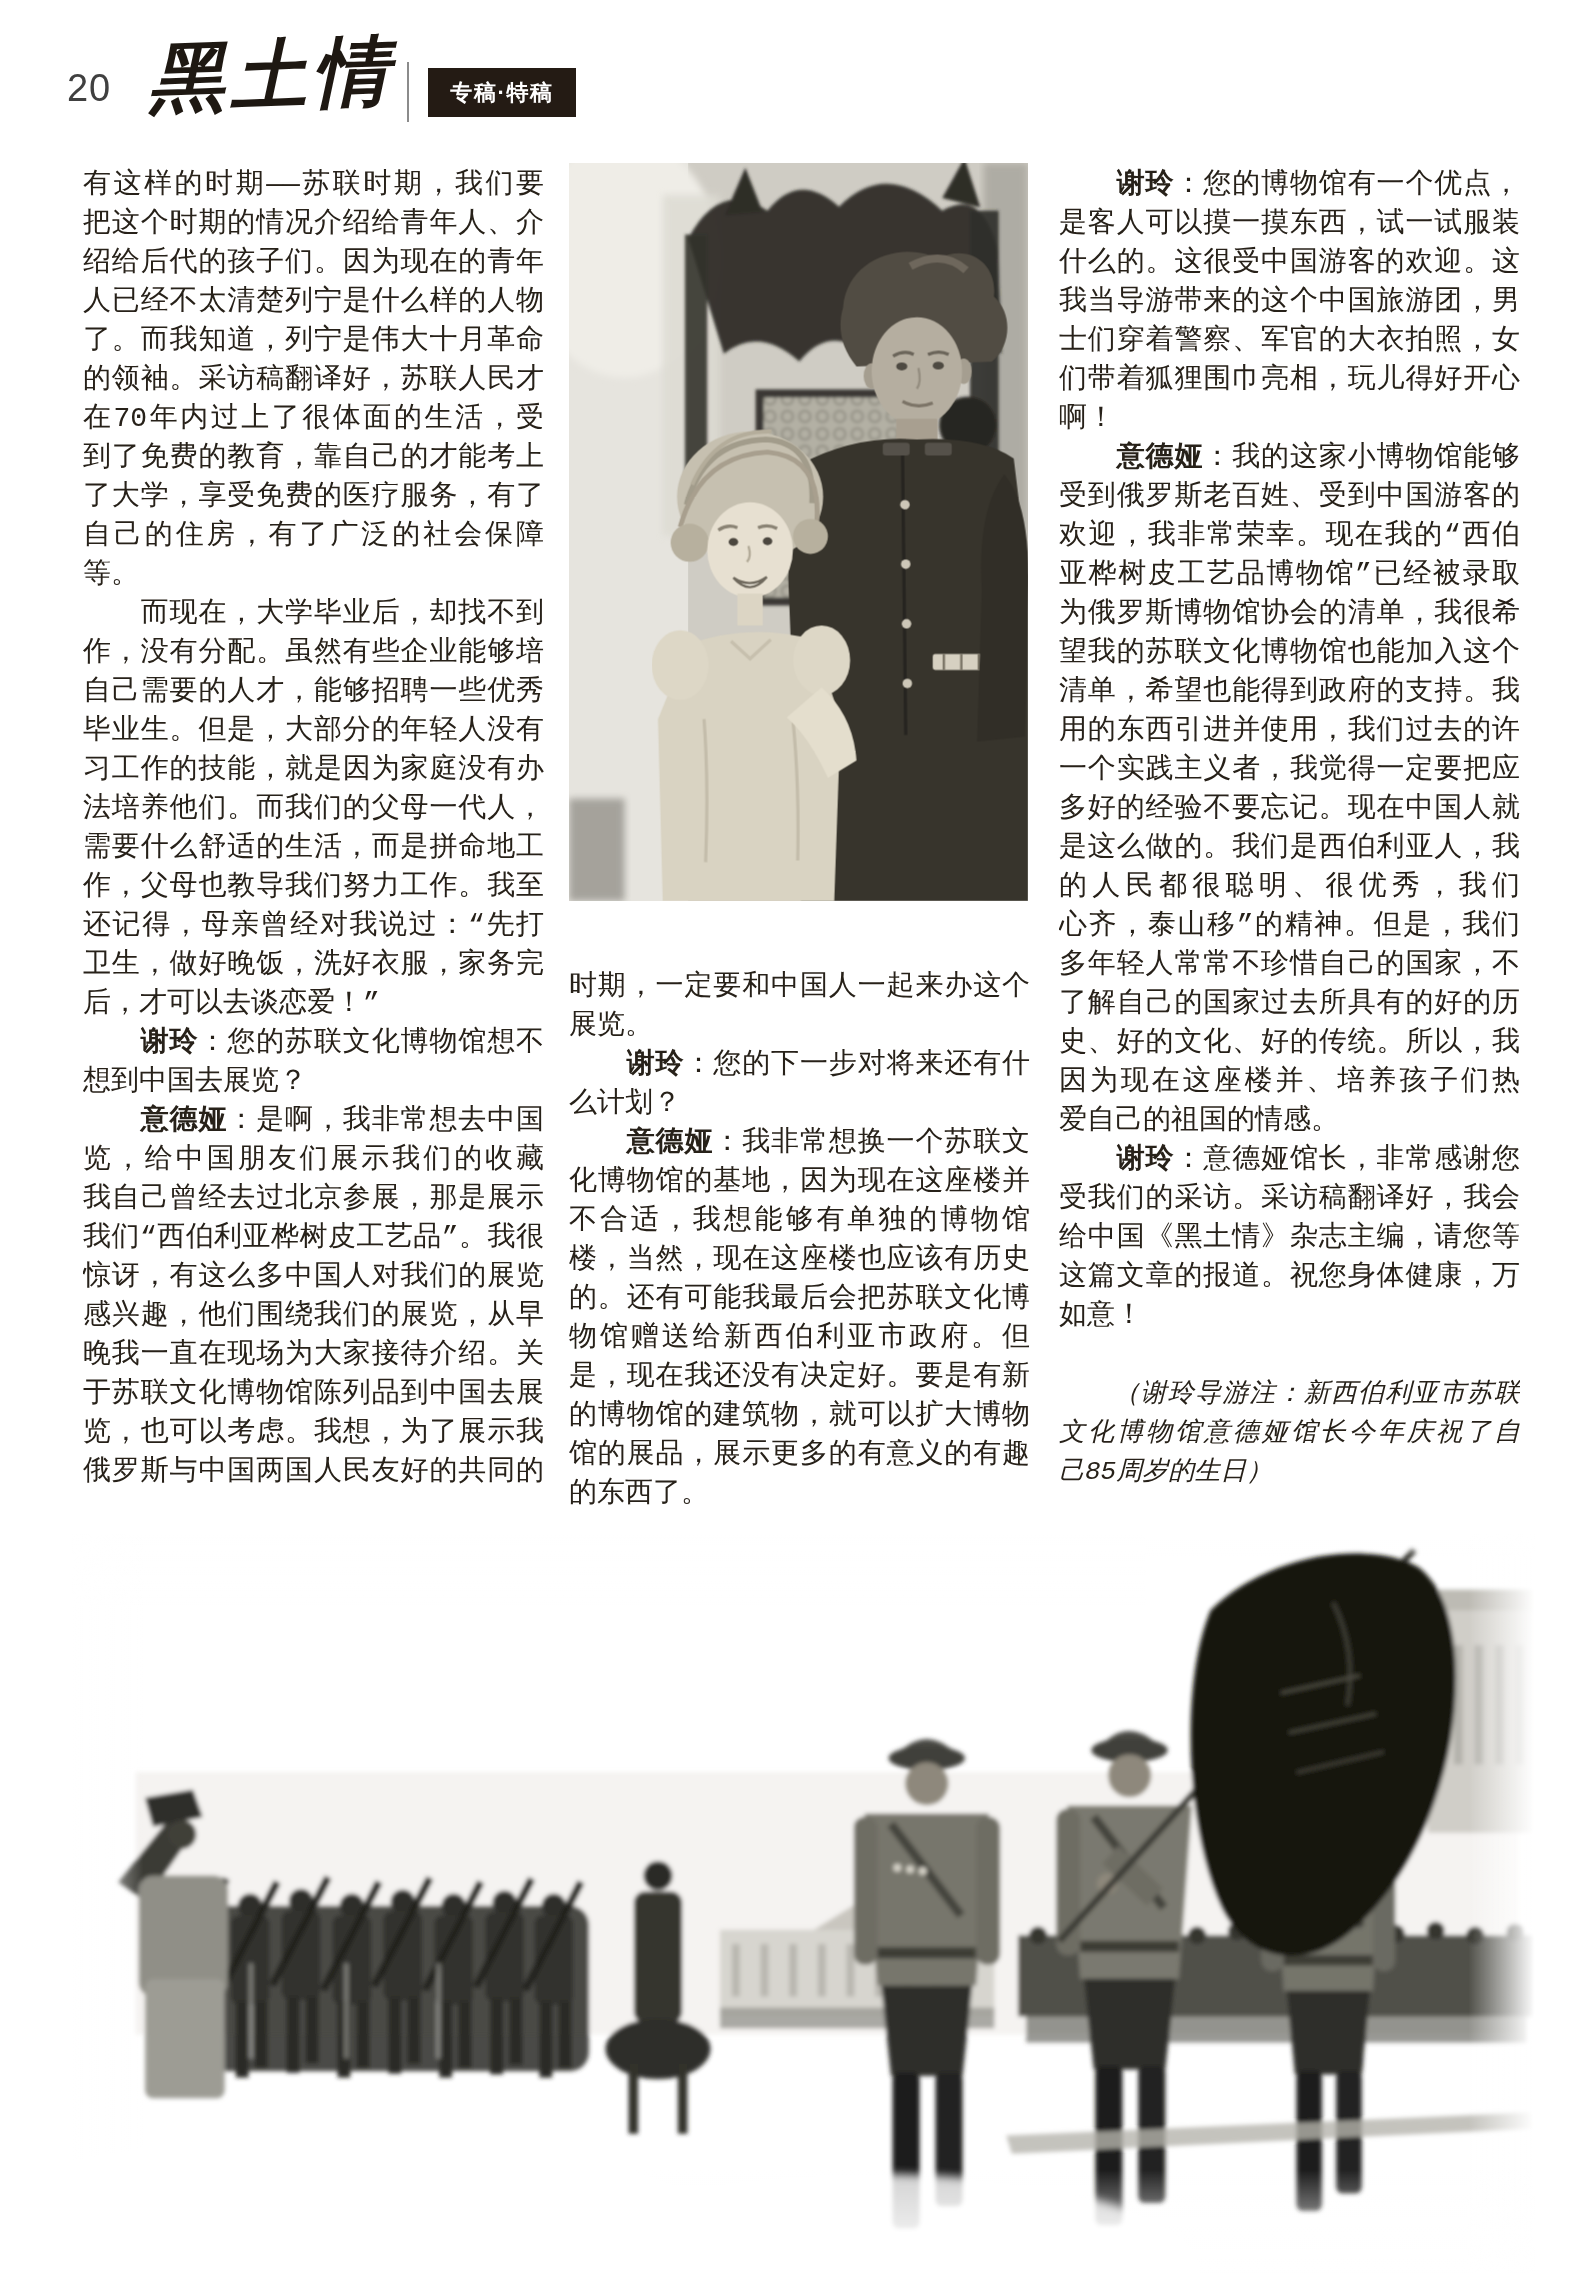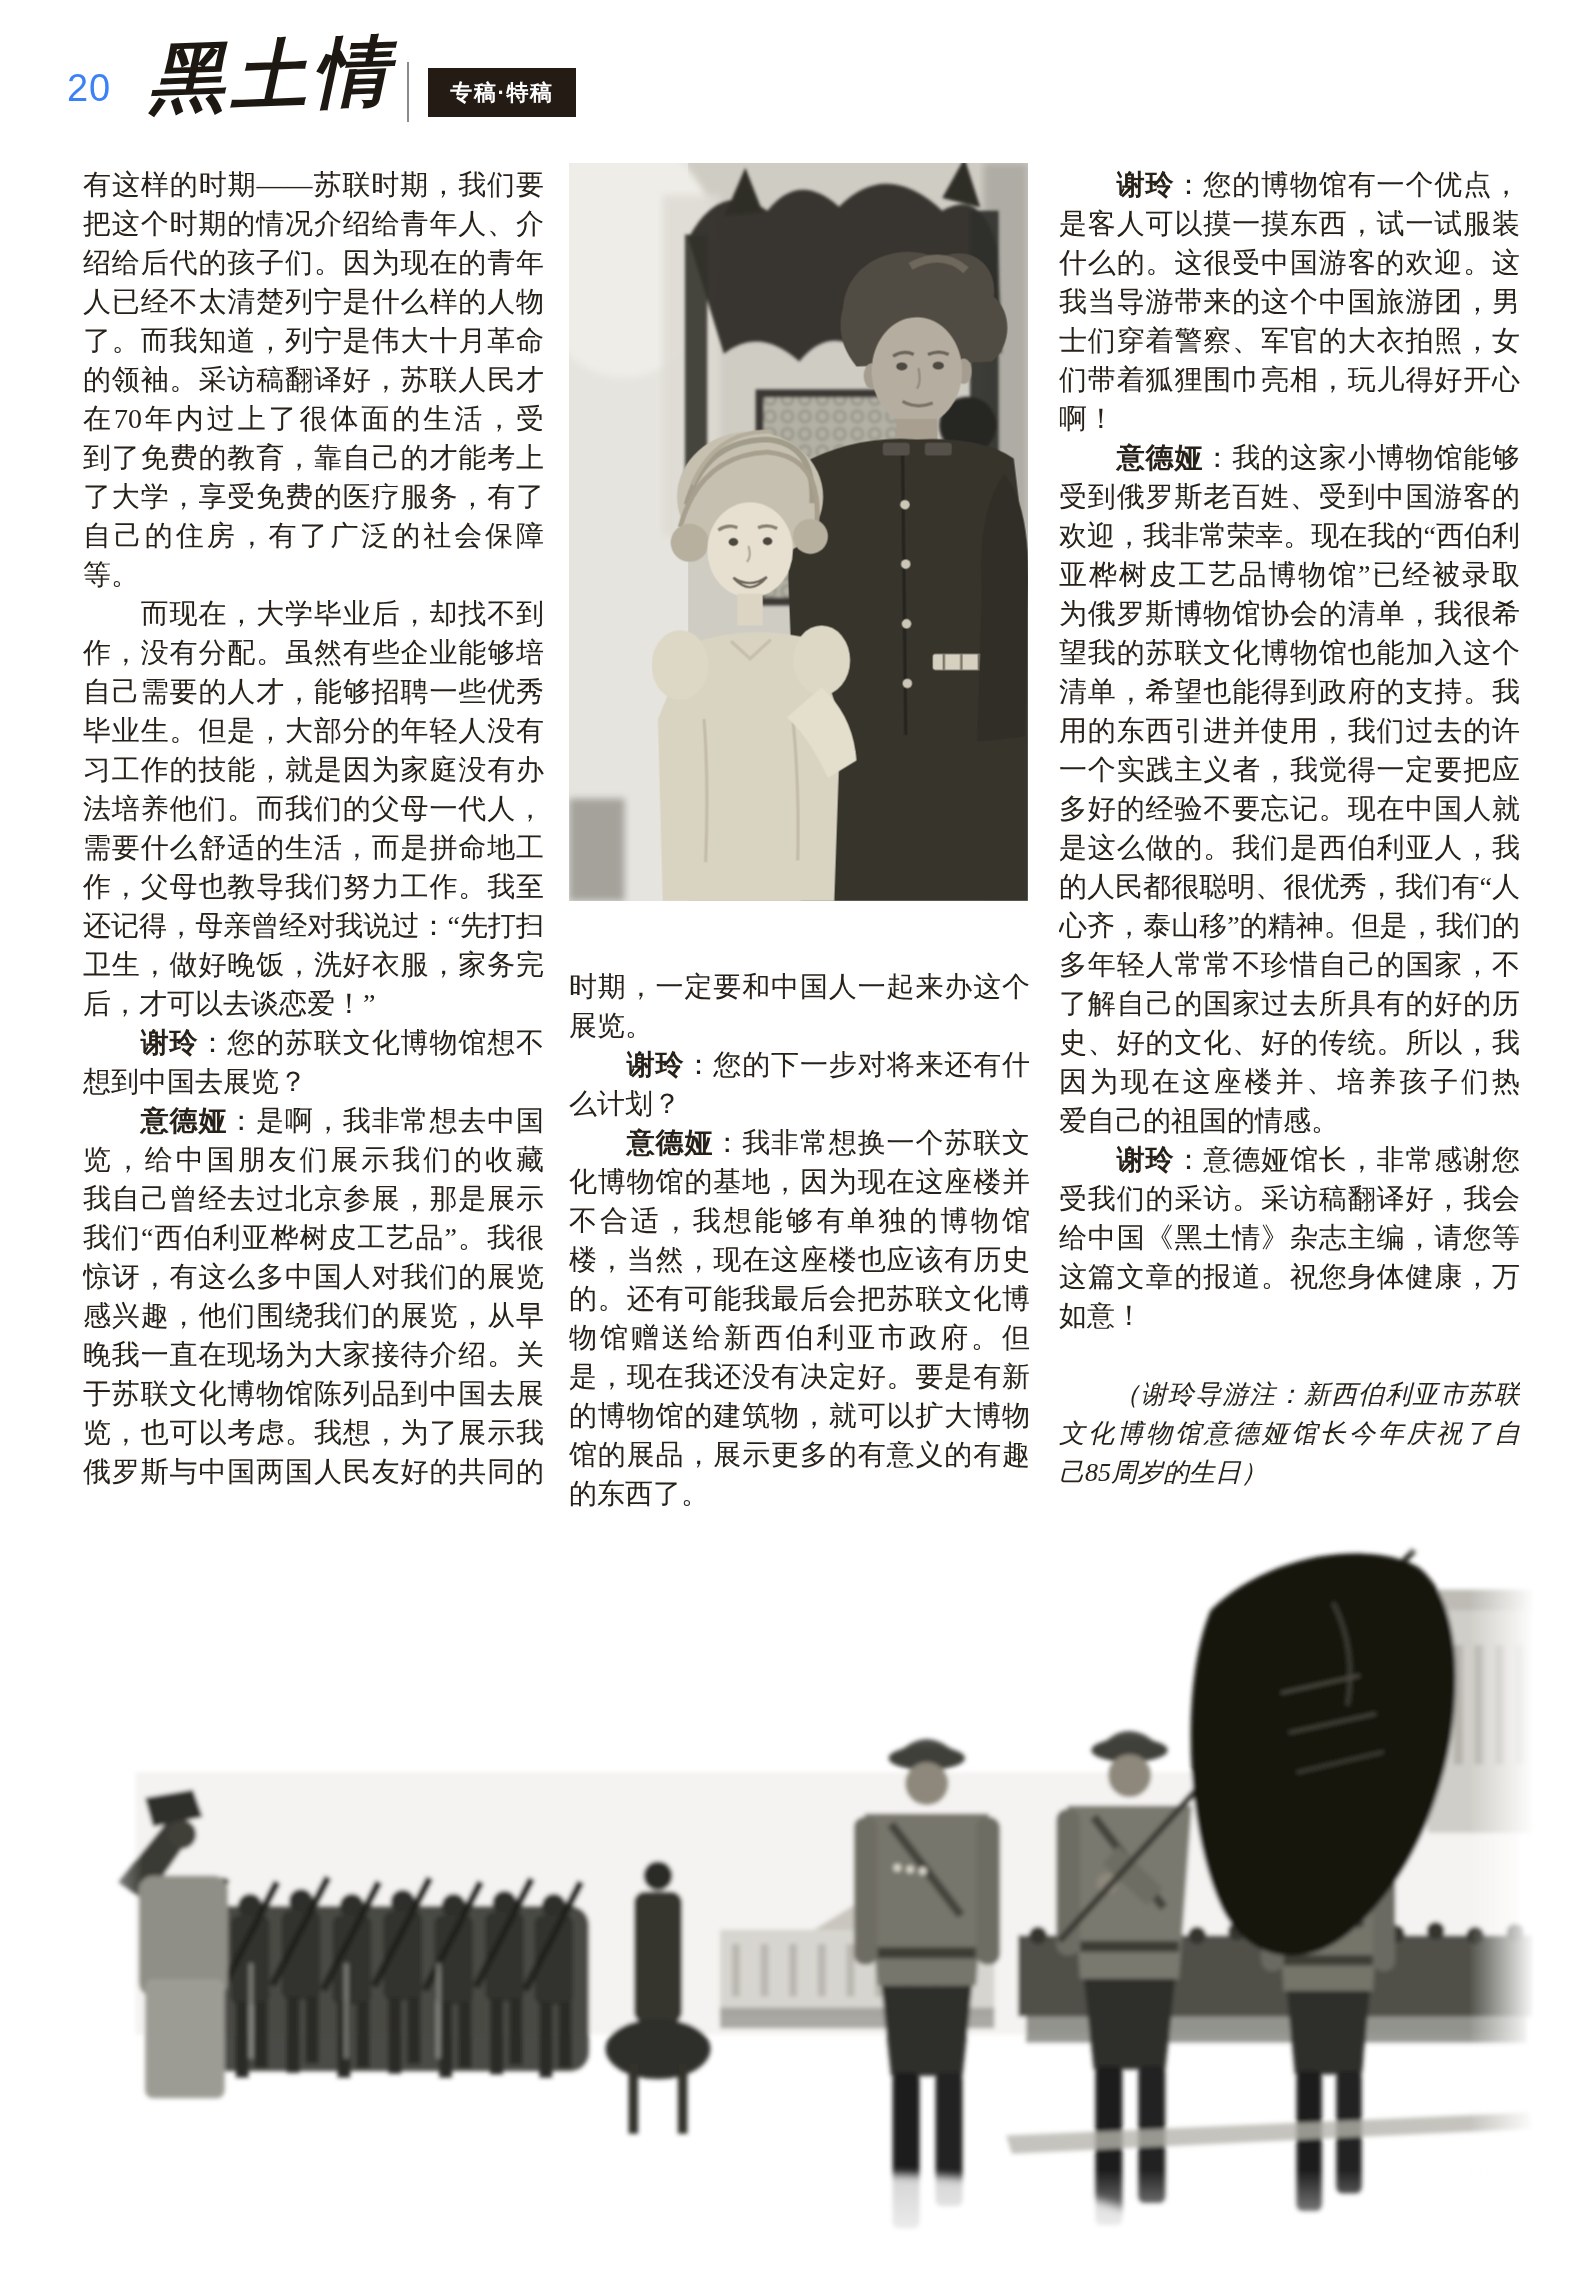--- a/index.html
+++ b/index.html
@@ -1,31 +1,31 @@
 <!DOCTYPE html>
 <html style="font-size:12.7px"><head>
 <meta charset="utf-8">
 <style>
   html,body{margin:0;padding:0;background:#ffffff;}
   .page{position:relative;width:1590px;height:2295px;background:var(--paper,#fff);
         font-family:"Liberation Serif", serif;color:var(--text,#272119);overflow:hidden;}
 
   
   .pageno{position:absolute;left:67px;top:67px;font-size:38px;letter-spacing:0.8px;
-          font-family:"Liberation Sans", sans-serif;color:#3b82f6;}
+          font-family:"Liberation Sans", sans-serif;color:#404040;}
   .logo{position:absolute;left:148px;top:37px;font-size:76px;font-weight:bold;font-style:italic;
         font-family:"DejaVu Serif", serif;letter-spacing:6.4px;color:var(--logo,#1e1812);
         transform:rotate(-2deg);line-height:1;}
   .hdr-divider{position:absolute;left:407px;top:62px;width:2.4px;height:60px;background:var(--divider,#8b8b8b);}
   .badge{position:absolute;left:428px;top:68px;width:148px;height:49px;background:var(--badge-bg,#241b14);
          color:var(--badge-fg,#fff);display:flex;align-items:center;justify-content:center;
          font-size:22px;font-weight:bold;font-family:"Liberation Sans", sans-serif;letter-spacing:1.6px;}
 
   
-  .col{position:absolute;top:165px;width:461px;}
+  .col{position:absolute;top:165px;width:461px;font-family:Liberation Mono, monospace;}
   #col1{left:83px;}
   #col3{left:1059px;}
   #col2-lines{position:absolute;left:569px;top:954px;width:461px;margin-top:13px;}
   .ln{height:39px;line-height:39px;font-size:28px;overflow:hidden;text-align:left;}
   .ln.j{text-align:justify;text-align-last:justify;}
   .ln strong{font-weight:bold;}
   #col3-note{margin-top:40px;}
   #col3-note .ln{font-style:italic;font-size:26px;}
 
   

